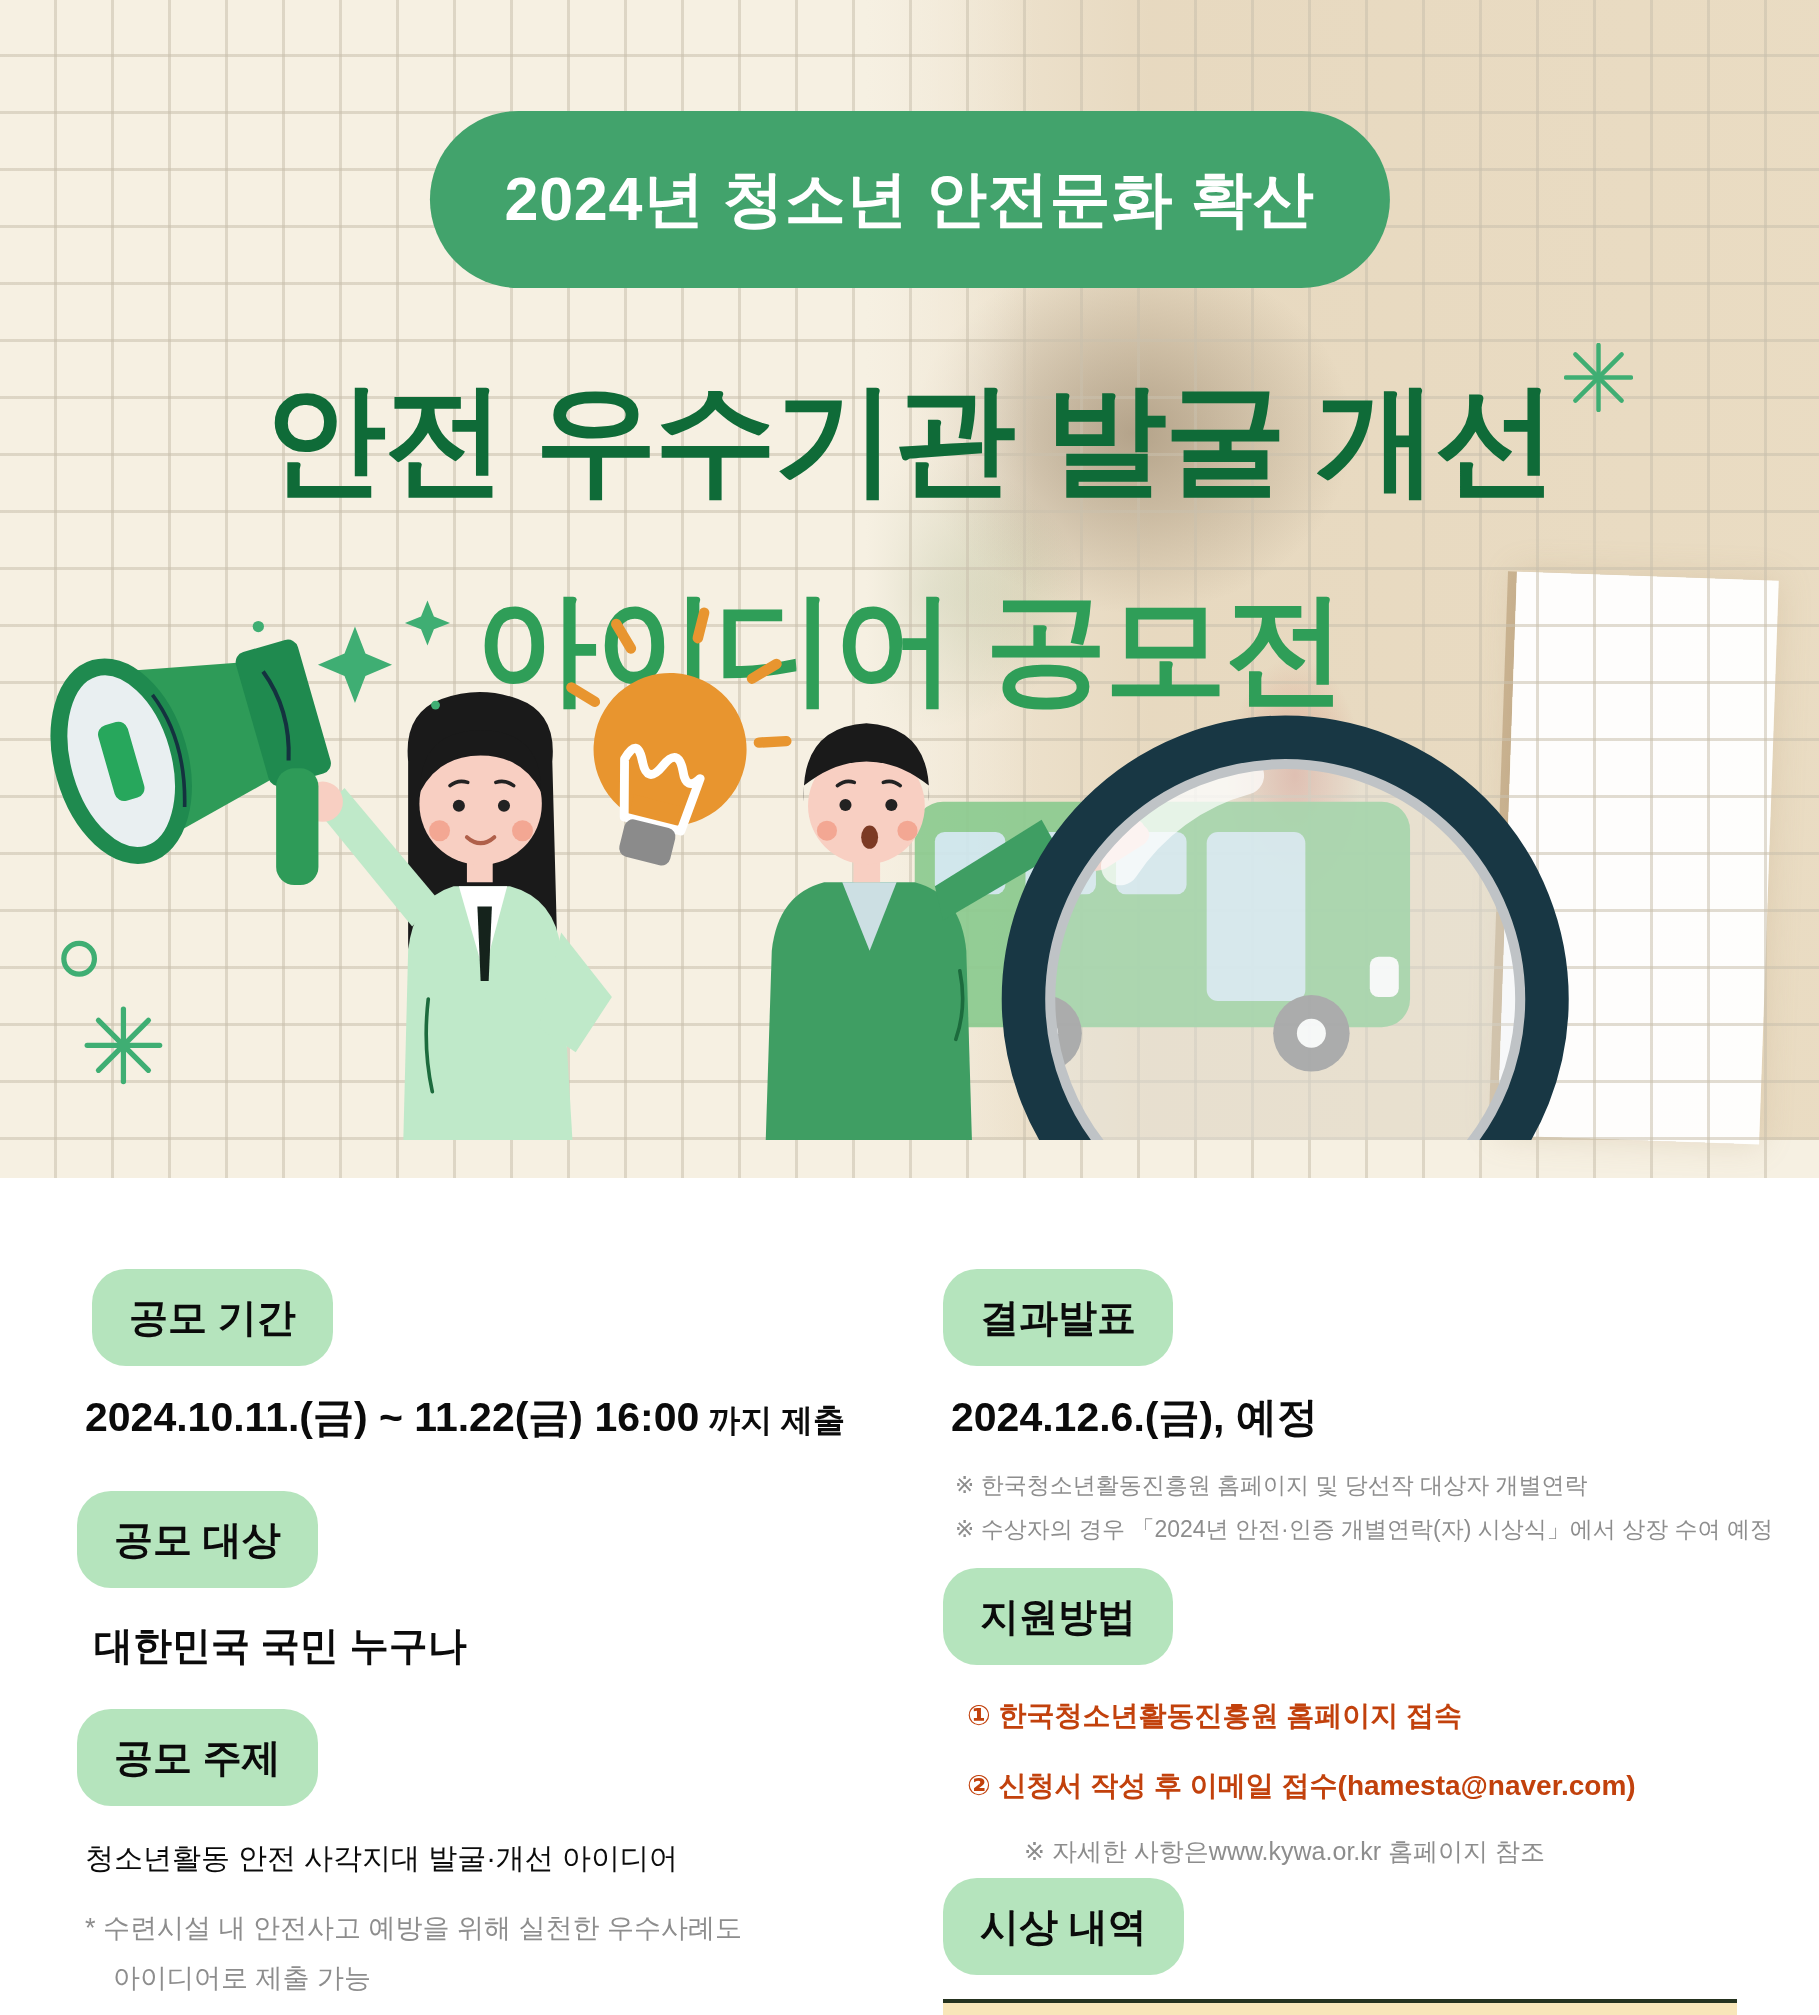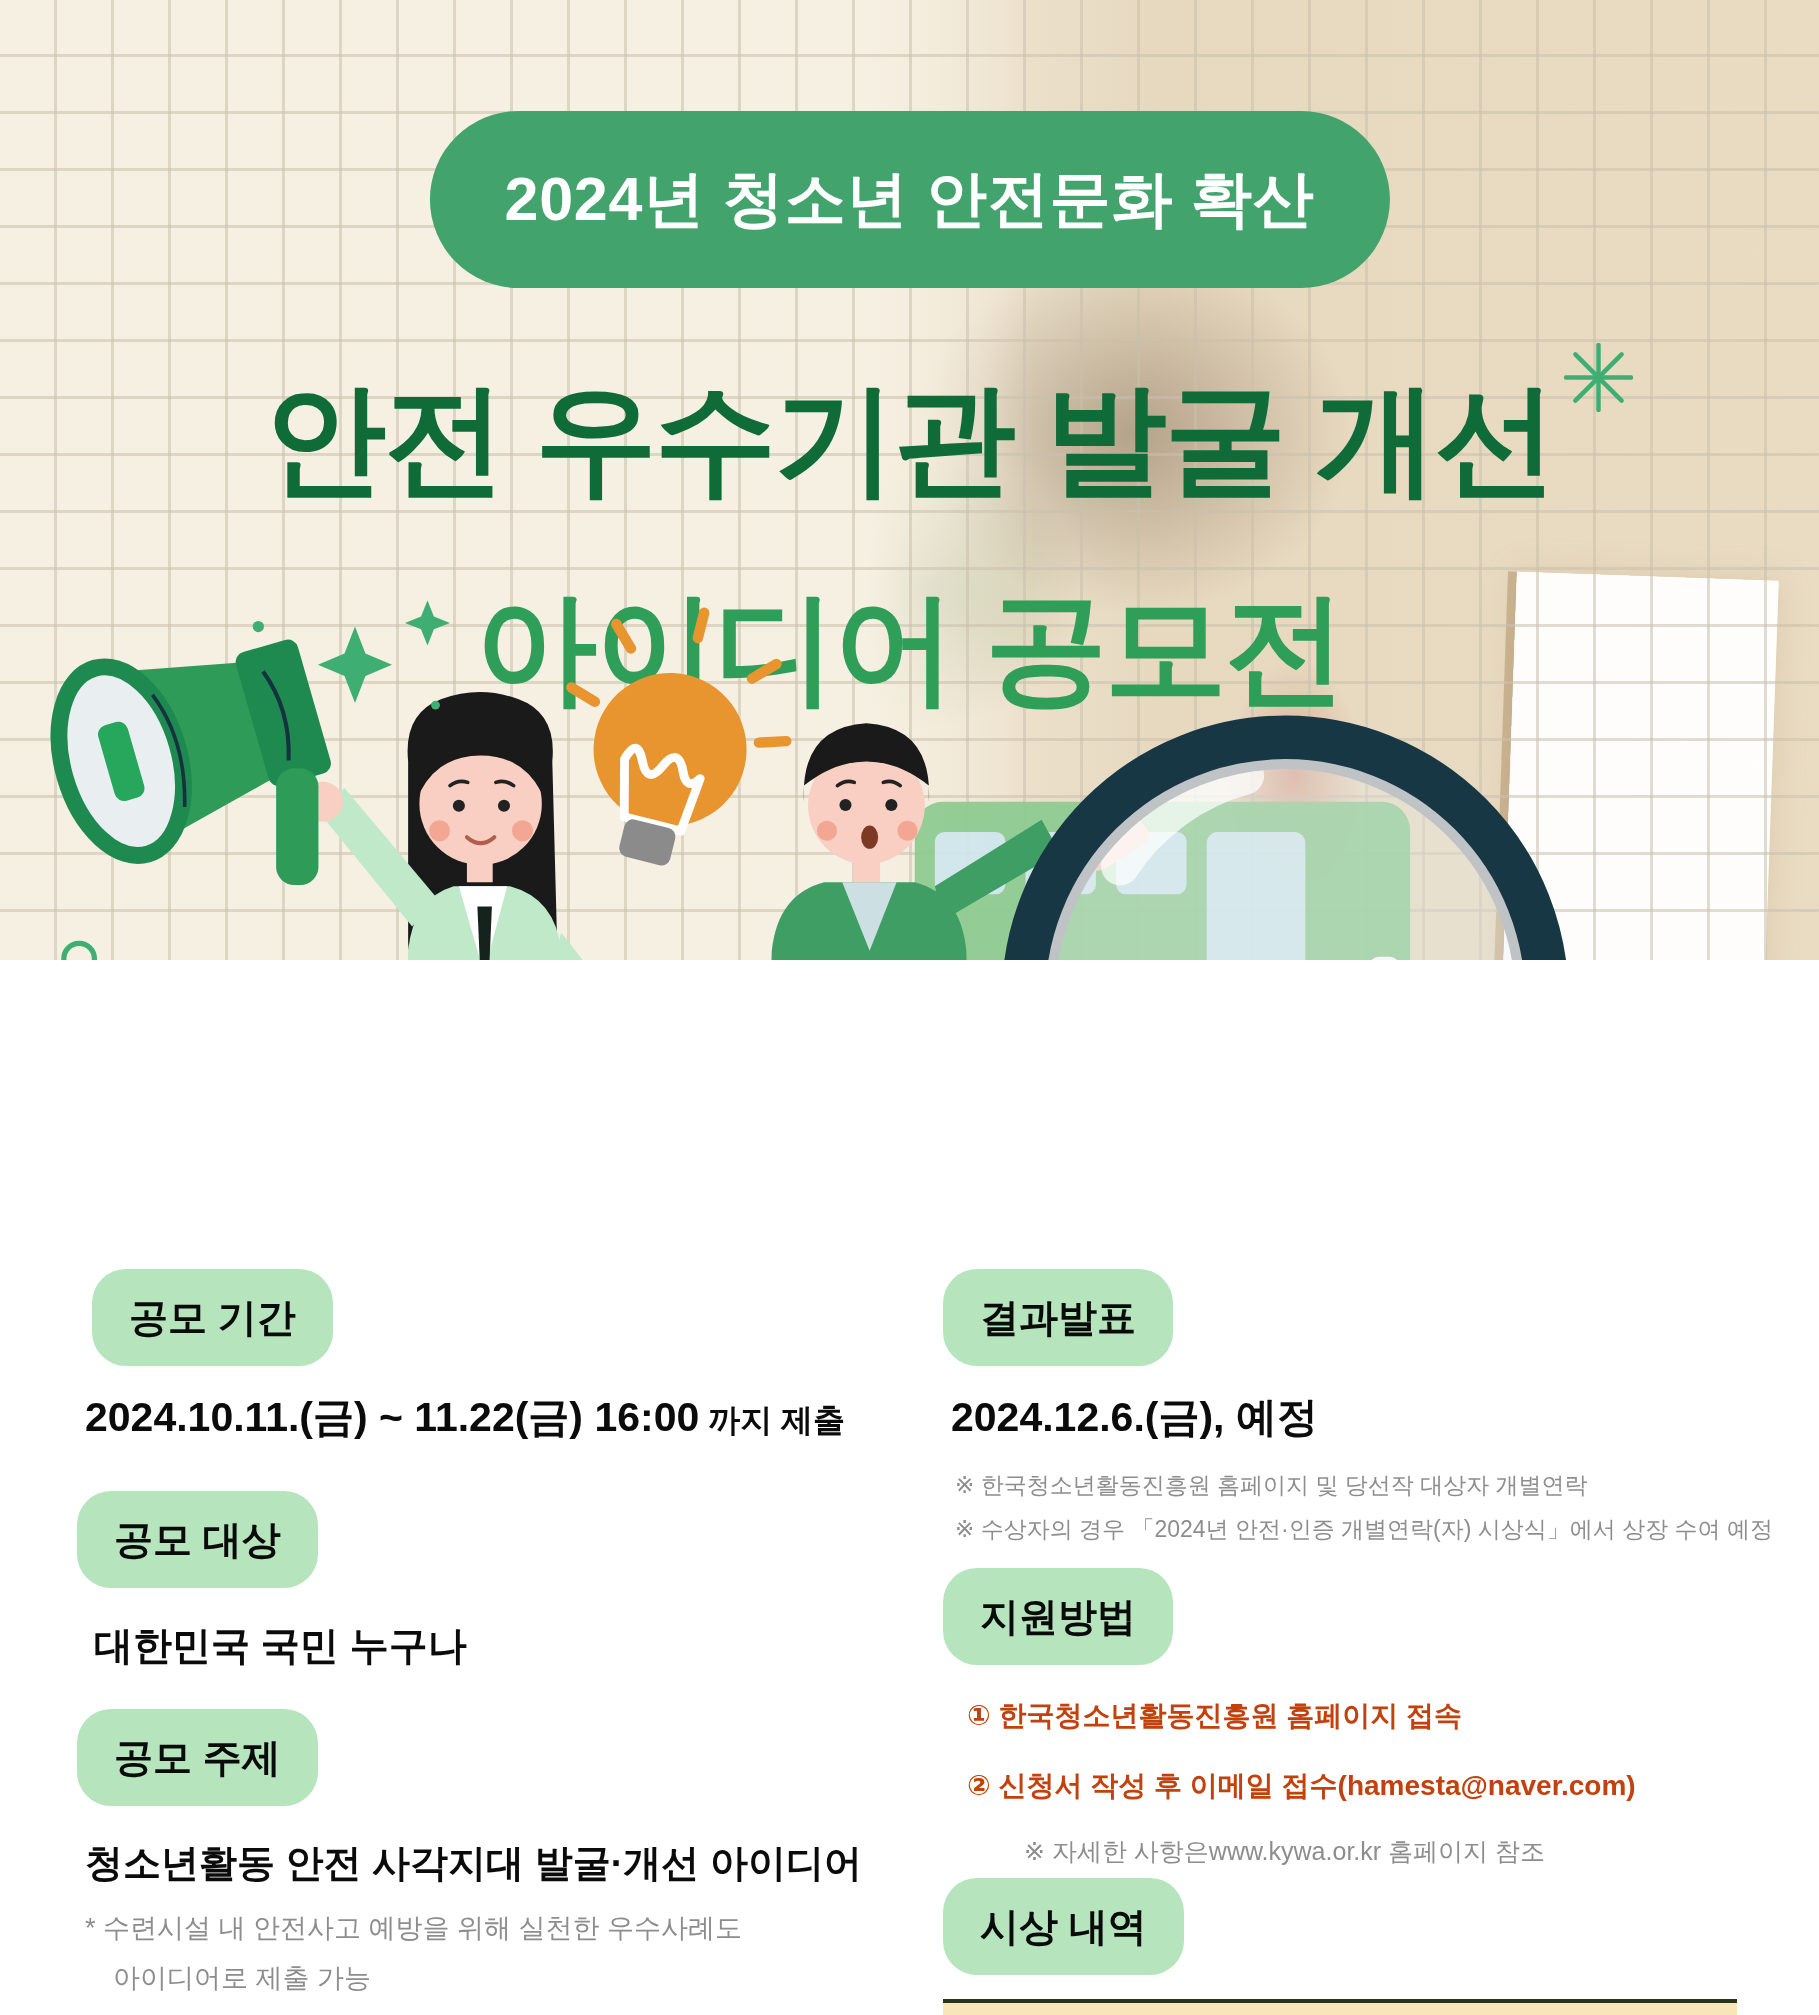--- a/index.html
+++ b/index.html
@@ -3,21 +3,21 @@
 <meta charset="utf-8">
 <style>
   html,body{margin:0;padding:0;background:#ffffff;}
   #page{
     position:relative; width:1819px; height:2572px; overflow:hidden;
     background:#ffffff;
     font-family:"Liberation Sans","DejaVu Sans",sans-serif;
     color:#111;
   }
   
-  .hero{position:absolute;left:0;top:0;width:1819px;height:960px;background:#f6f0e2;overflow:hidden;}
+  .hero{position:absolute;left:0;top:0;width:1819px;height:1178px;background:#f6f0e2;overflow:hidden;}
   .photo-bg{
     position:absolute;left:866px;top:0;width:953px;height:1140px;
     background:
       linear-gradient(90deg,#f6f0e2 0px,rgba(246,240,226,0) 169px),
       radial-gradient(ellipse 314px 258px at 28% 38%,rgba(96,74,48,0.38),rgba(96,74,48,0) 70%),
       radial-gradient(ellipse 226px 193px at 6% 52%,rgba(96,134,74,0.32),rgba(96,134,74,0) 70%),
       radial-gradient(ellipse 97px 169px at 45% 68%,rgba(196,86,74,0.35),rgba(196,86,74,0) 70%),
       linear-gradient(90deg,rgba(216,192,156,0.15) 0%,rgba(219,198,164,0.55) 30%,rgba(227,209,178,0.65) 100%);
   }
   .sign-board{
@@ -49,21 +49,21 @@
   .hero-art{position:absolute;left:0;top:544px;width:1819px;height:596px;}
   .title-asterisk{position:absolute;left:1564px;top:343px;width:69px;height:69px;}
   
   .pill{
     position:absolute;background:#b5e4bd;border-radius:34px;
     font-size:39px;font-weight:900;color:#0b0b0b;line-height:1;
     padding:29px 37px;white-space:nowrap;
   }
   .big-line{position:absolute;font-size:41px;font-weight:800;color:#0b0b0b;white-space:nowrap;line-height:1.15;}
   .big-line .suffix{font-size:32px;font-weight:600;}
-  .mid-line{position:absolute;font-size:38px;font-weight:700;color:#0b0b0b;white-space:nowrap;line-height:1.15;}
+  .mid-line{position:absolute;font-size:29px;font-weight:400;color:#0b0b0b;white-space:nowrap;line-height:1.15;}
   .gray-note{position:absolute;font-size:27px;font-weight:500;color:#8d8d8d;white-space:nowrap;line-height:1.2;}
   .gray-note-sm{position:absolute;font-size:23px;font-weight:500;color:#8d8d8d;white-space:nowrap;line-height:1.2;}
   .step-line{position:absolute;font-size:28px;font-weight:700;color:#c2410c;white-space:nowrap;}
   
   .awards{position:absolute;left:943px;top:1999px;width:794px;border-collapse:collapse;table-layout:fixed;}
   .awards th{
     background:#f8e6b9;font-size:31px;font-weight:800;color:#0b0b0b;
     padding:14.5px 0;border-top:4px solid #25331f;border-bottom:2.4px solid #25331f;
   }
 </style>

